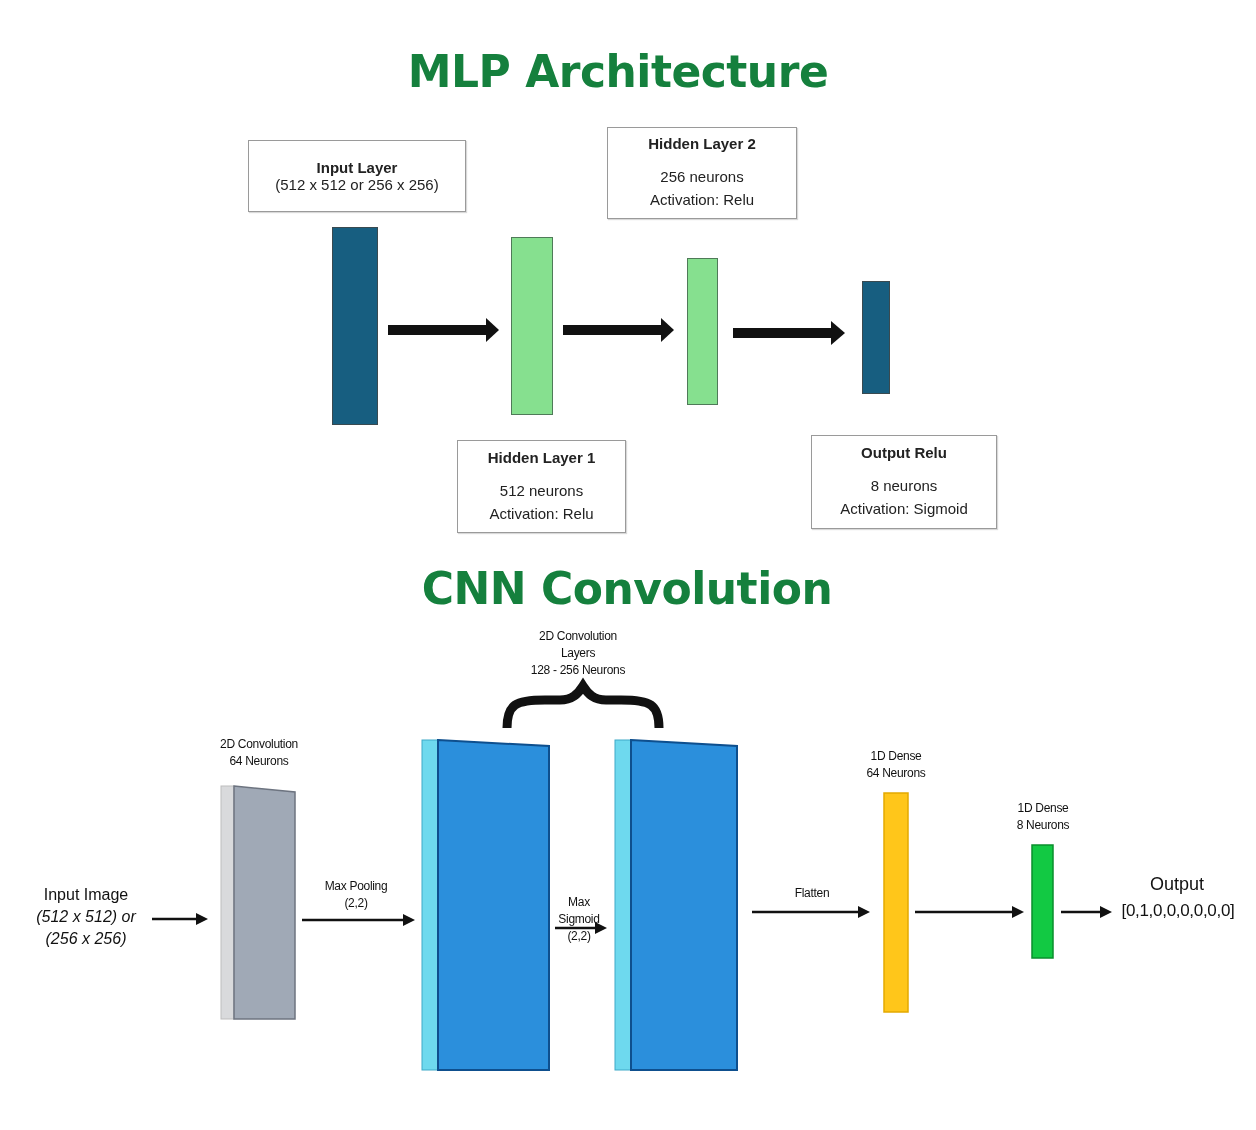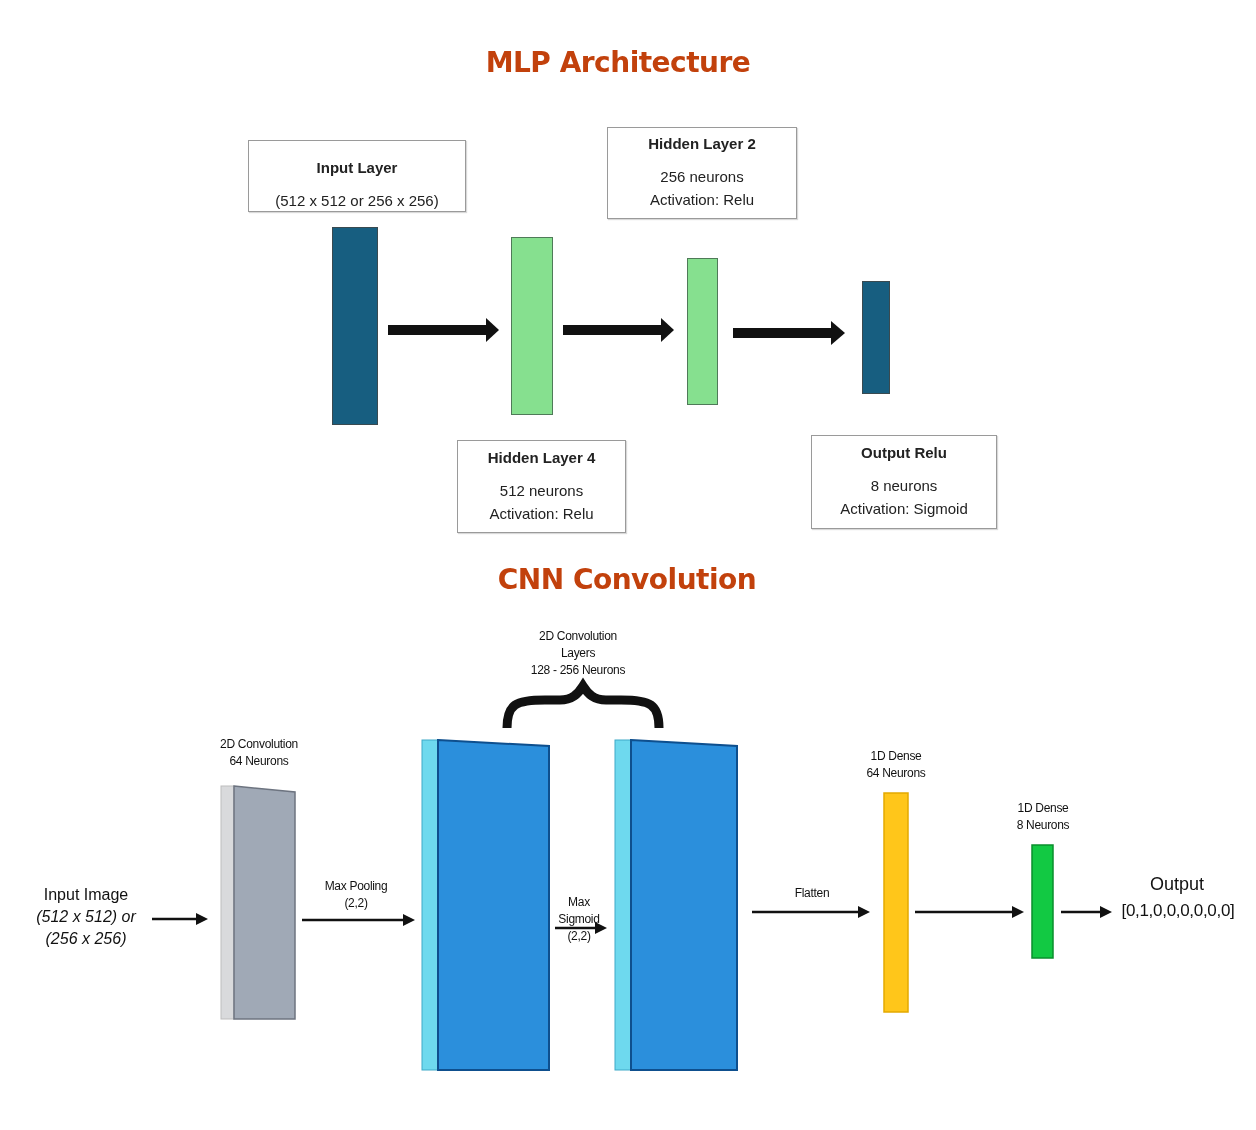--- a/index.html
+++ b/index.html
@@ -1,44 +1,44 @@
 <!DOCTYPE html>
 <html><head>
 <meta charset="utf-8">
 <style>
   html, body { margin:0; padding:0; background:#ffffff; }
   body { width:1256px; height:1130px; position:relative; overflow:hidden; font-family:"DejaVu Sans", sans-serif; color:#111; }
   .abs { position:absolute; }
-  .title { font-family:"DejaVu Sans", sans-serif; font-weight:bold; font-size:28px; color:#c2410c; text-align:center; white-space:nowrap; letter-spacing:-0.5px; }
+  .title { font-family:"DejaVu Sans", sans-serif; font-weight:bold; font-size:44px; color:#15803d; text-align:center; white-space:nowrap; letter-spacing:-0.5px; }
   .box { position:absolute; border:1.5px solid #9a9a9a; background:#fff; box-shadow:1px 1px 1px rgba(0,0,0,0.15); text-align:center; color:#222; }
   .box .bt { font-family:"Liberation Sans", sans-serif; font-weight:bold; font-size:15px; }
   .box .bl { font-family:"Liberation Sans", sans-serif; font-size:15px; }
   .layer { position:absolute; box-sizing:border-box; border:1.5px solid #3a4a50; }
   .lbl { position:absolute; font-family:"Liberation Sans", sans-serif; font-size:12px; text-align:center; white-space:nowrap; color:#111; line-height:17px; letter-spacing:-0.3px; }
   .big-lbl { position:absolute; font-family:"Liberation Sans", sans-serif; font-size:16px; text-align:center; white-space:nowrap; color:#111; line-height:22px; }
   svg.overlay { position:absolute; left:0; top:0; }
 </style>
 </head>
 <body>
 
 <div class="abs title" style="left:0; width:1236px; top:46px;">MLP Architecture</div>
 
 <div class="box" style="left:248px; top:140px; width:216px; height:70px;">
   <div class="bt" style="margin-top:18px;">Input Layer</div>
-  <div class="bl" style="margin-top:16px;">(512 x 512 or 256 x 256)</div>
+  <div class="bl" style="">(512 x 512 or 256 x 256)</div>
 </div>
 
 <div class="box" style="left:607px; top:127px; width:188px; height:90px;">
   <div class="bt" style="margin-top:7px;">Hidden Layer 2</div>
   <div class="bl" style="margin-top:16px;">256 neurons</div>
   <div class="bl" style="margin-top:6px;">Activation: Relu</div>
 </div>
 
 <div class="box" style="left:457px; top:440px; width:167px; height:91px;">
-  <div class="bt" style="margin-top:8px;">Hidden Layer 4</div>
+  <div class="bt" style="margin-top:8px;">Hidden Layer 1</div>
   <div class="bl" style="margin-top:16px;">512 neurons</div>
   <div class="bl" style="margin-top:6px;">Activation: Relu</div>
 </div>
 
 <div class="box" style="left:811px; top:435px; width:184px; height:92px;">
   <div class="bt" style="margin-top:8px;">Output Relu</div>
   <div class="bl" style="margin-top:16px;">8 neurons</div>
   <div class="bl" style="margin-top:6px;text-align:center;">Activation: Sigmoid</div>
 </div>
 

